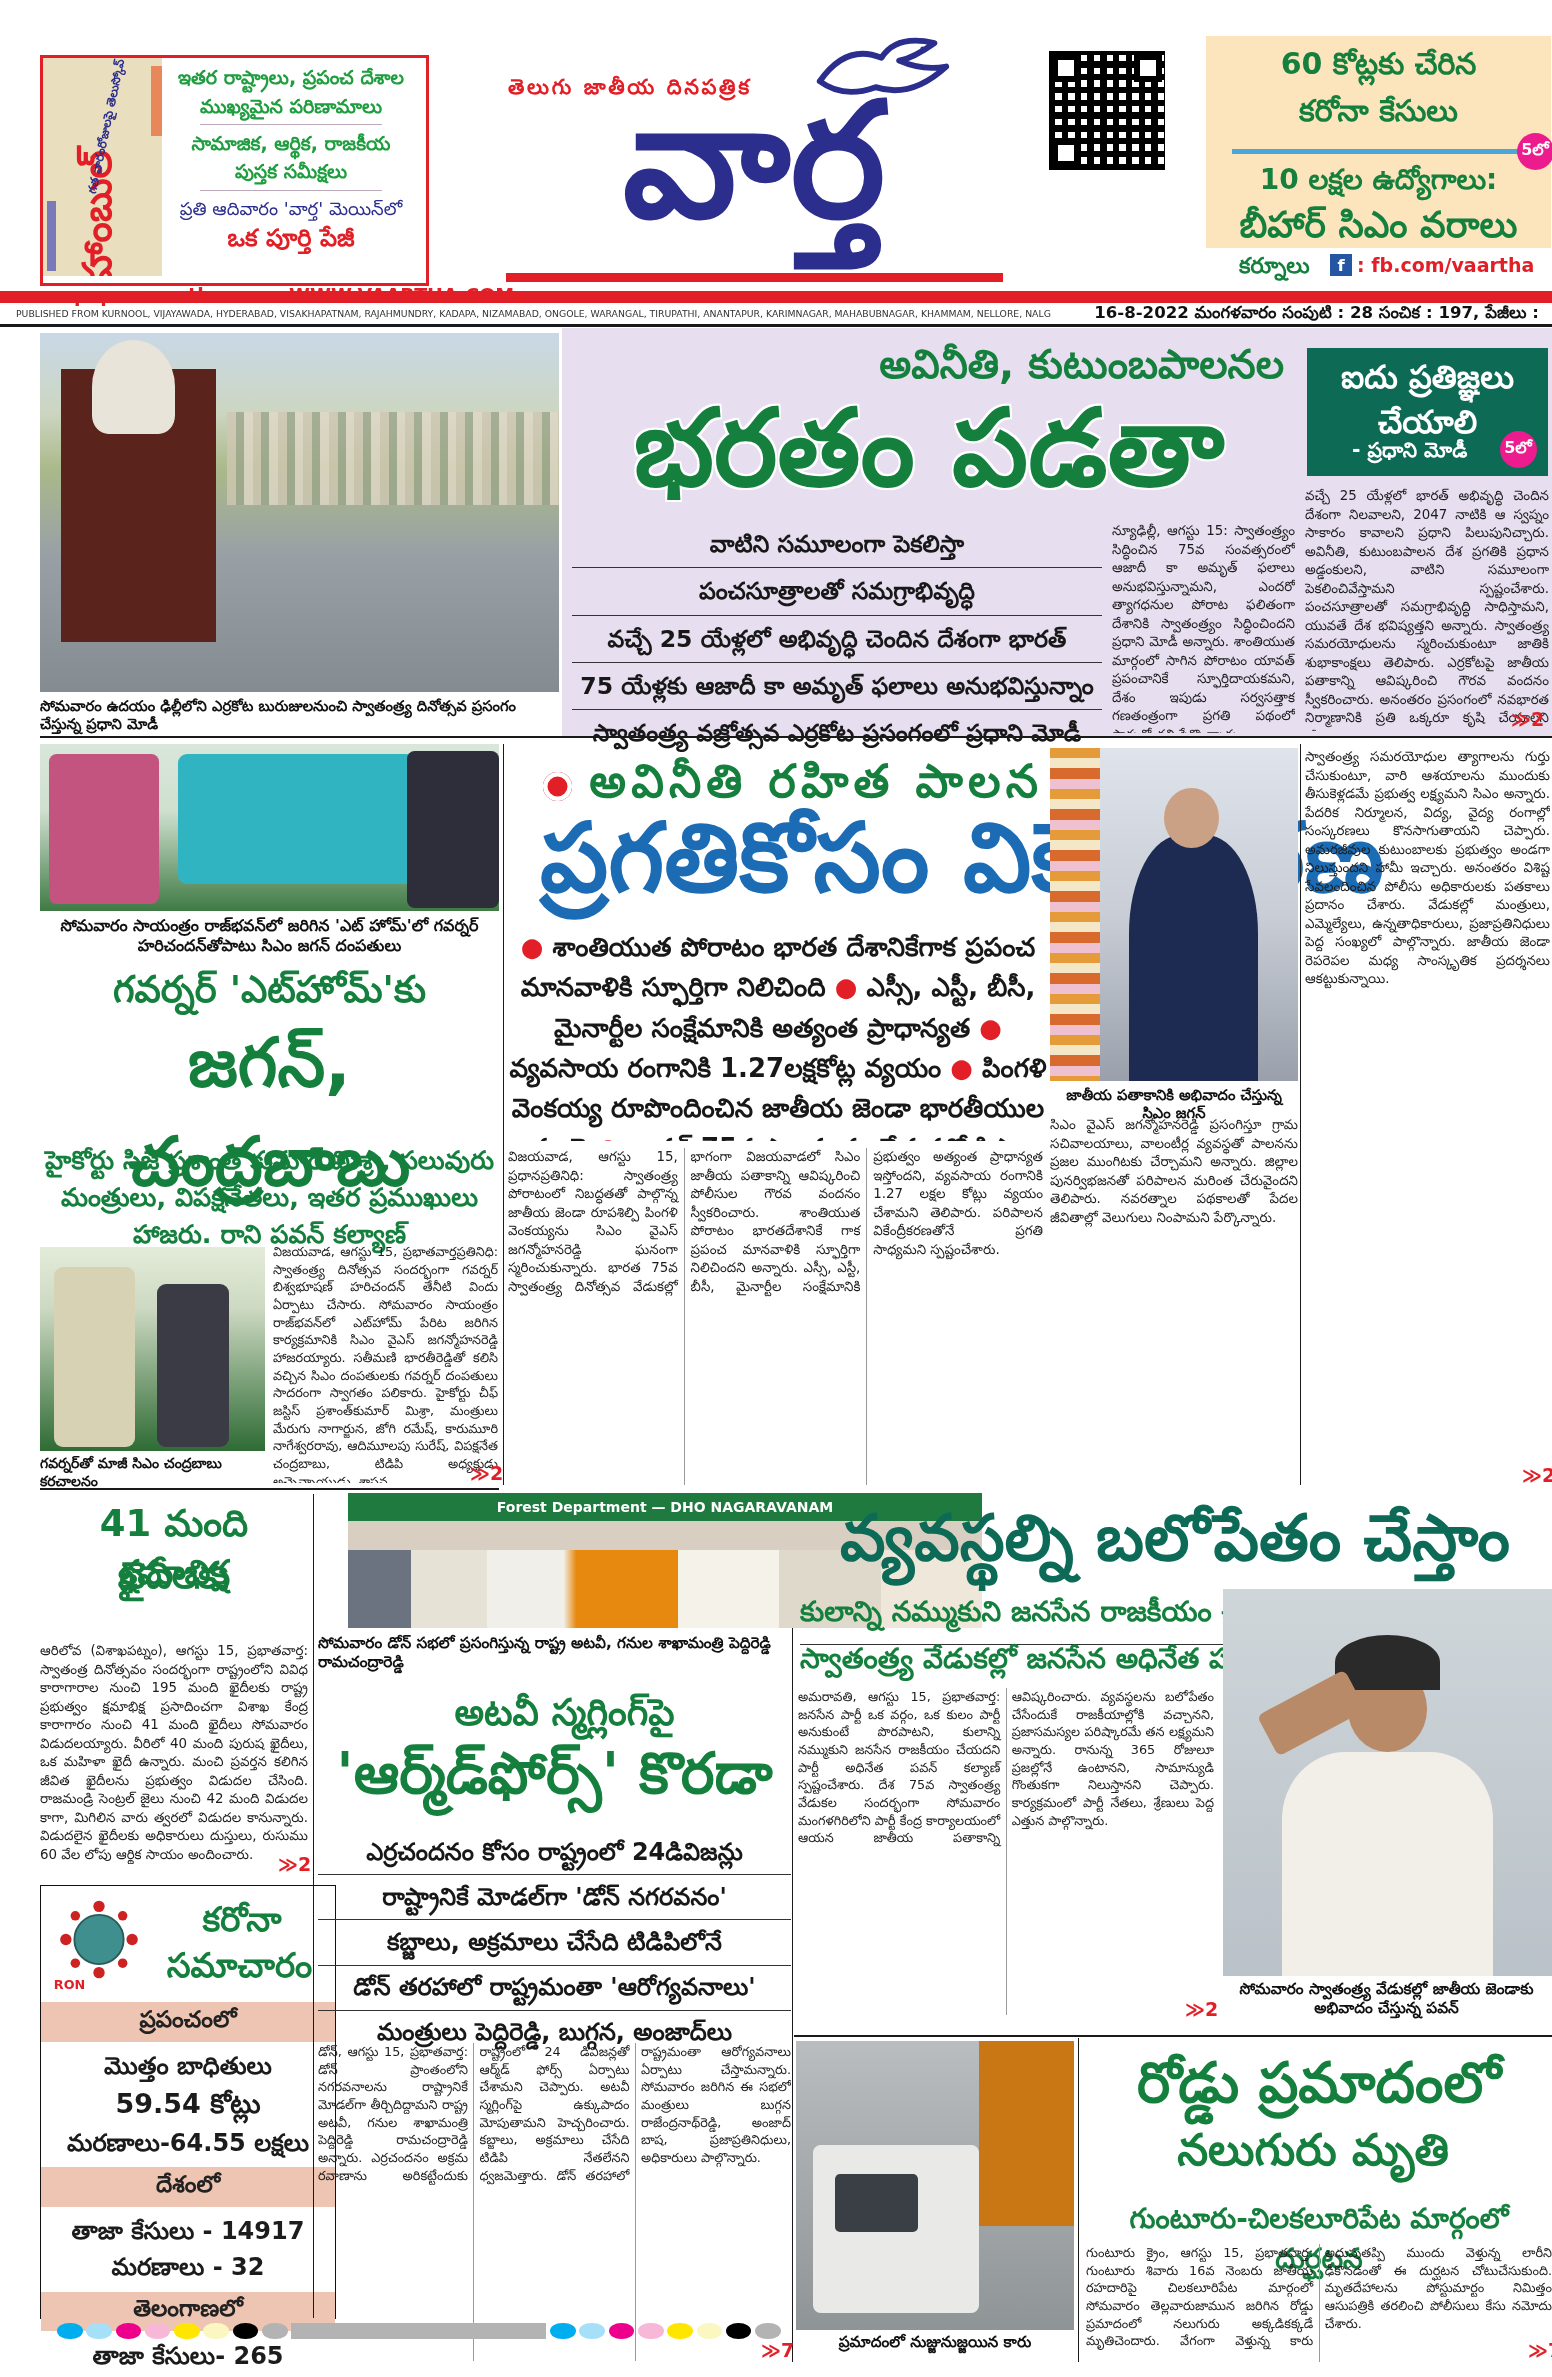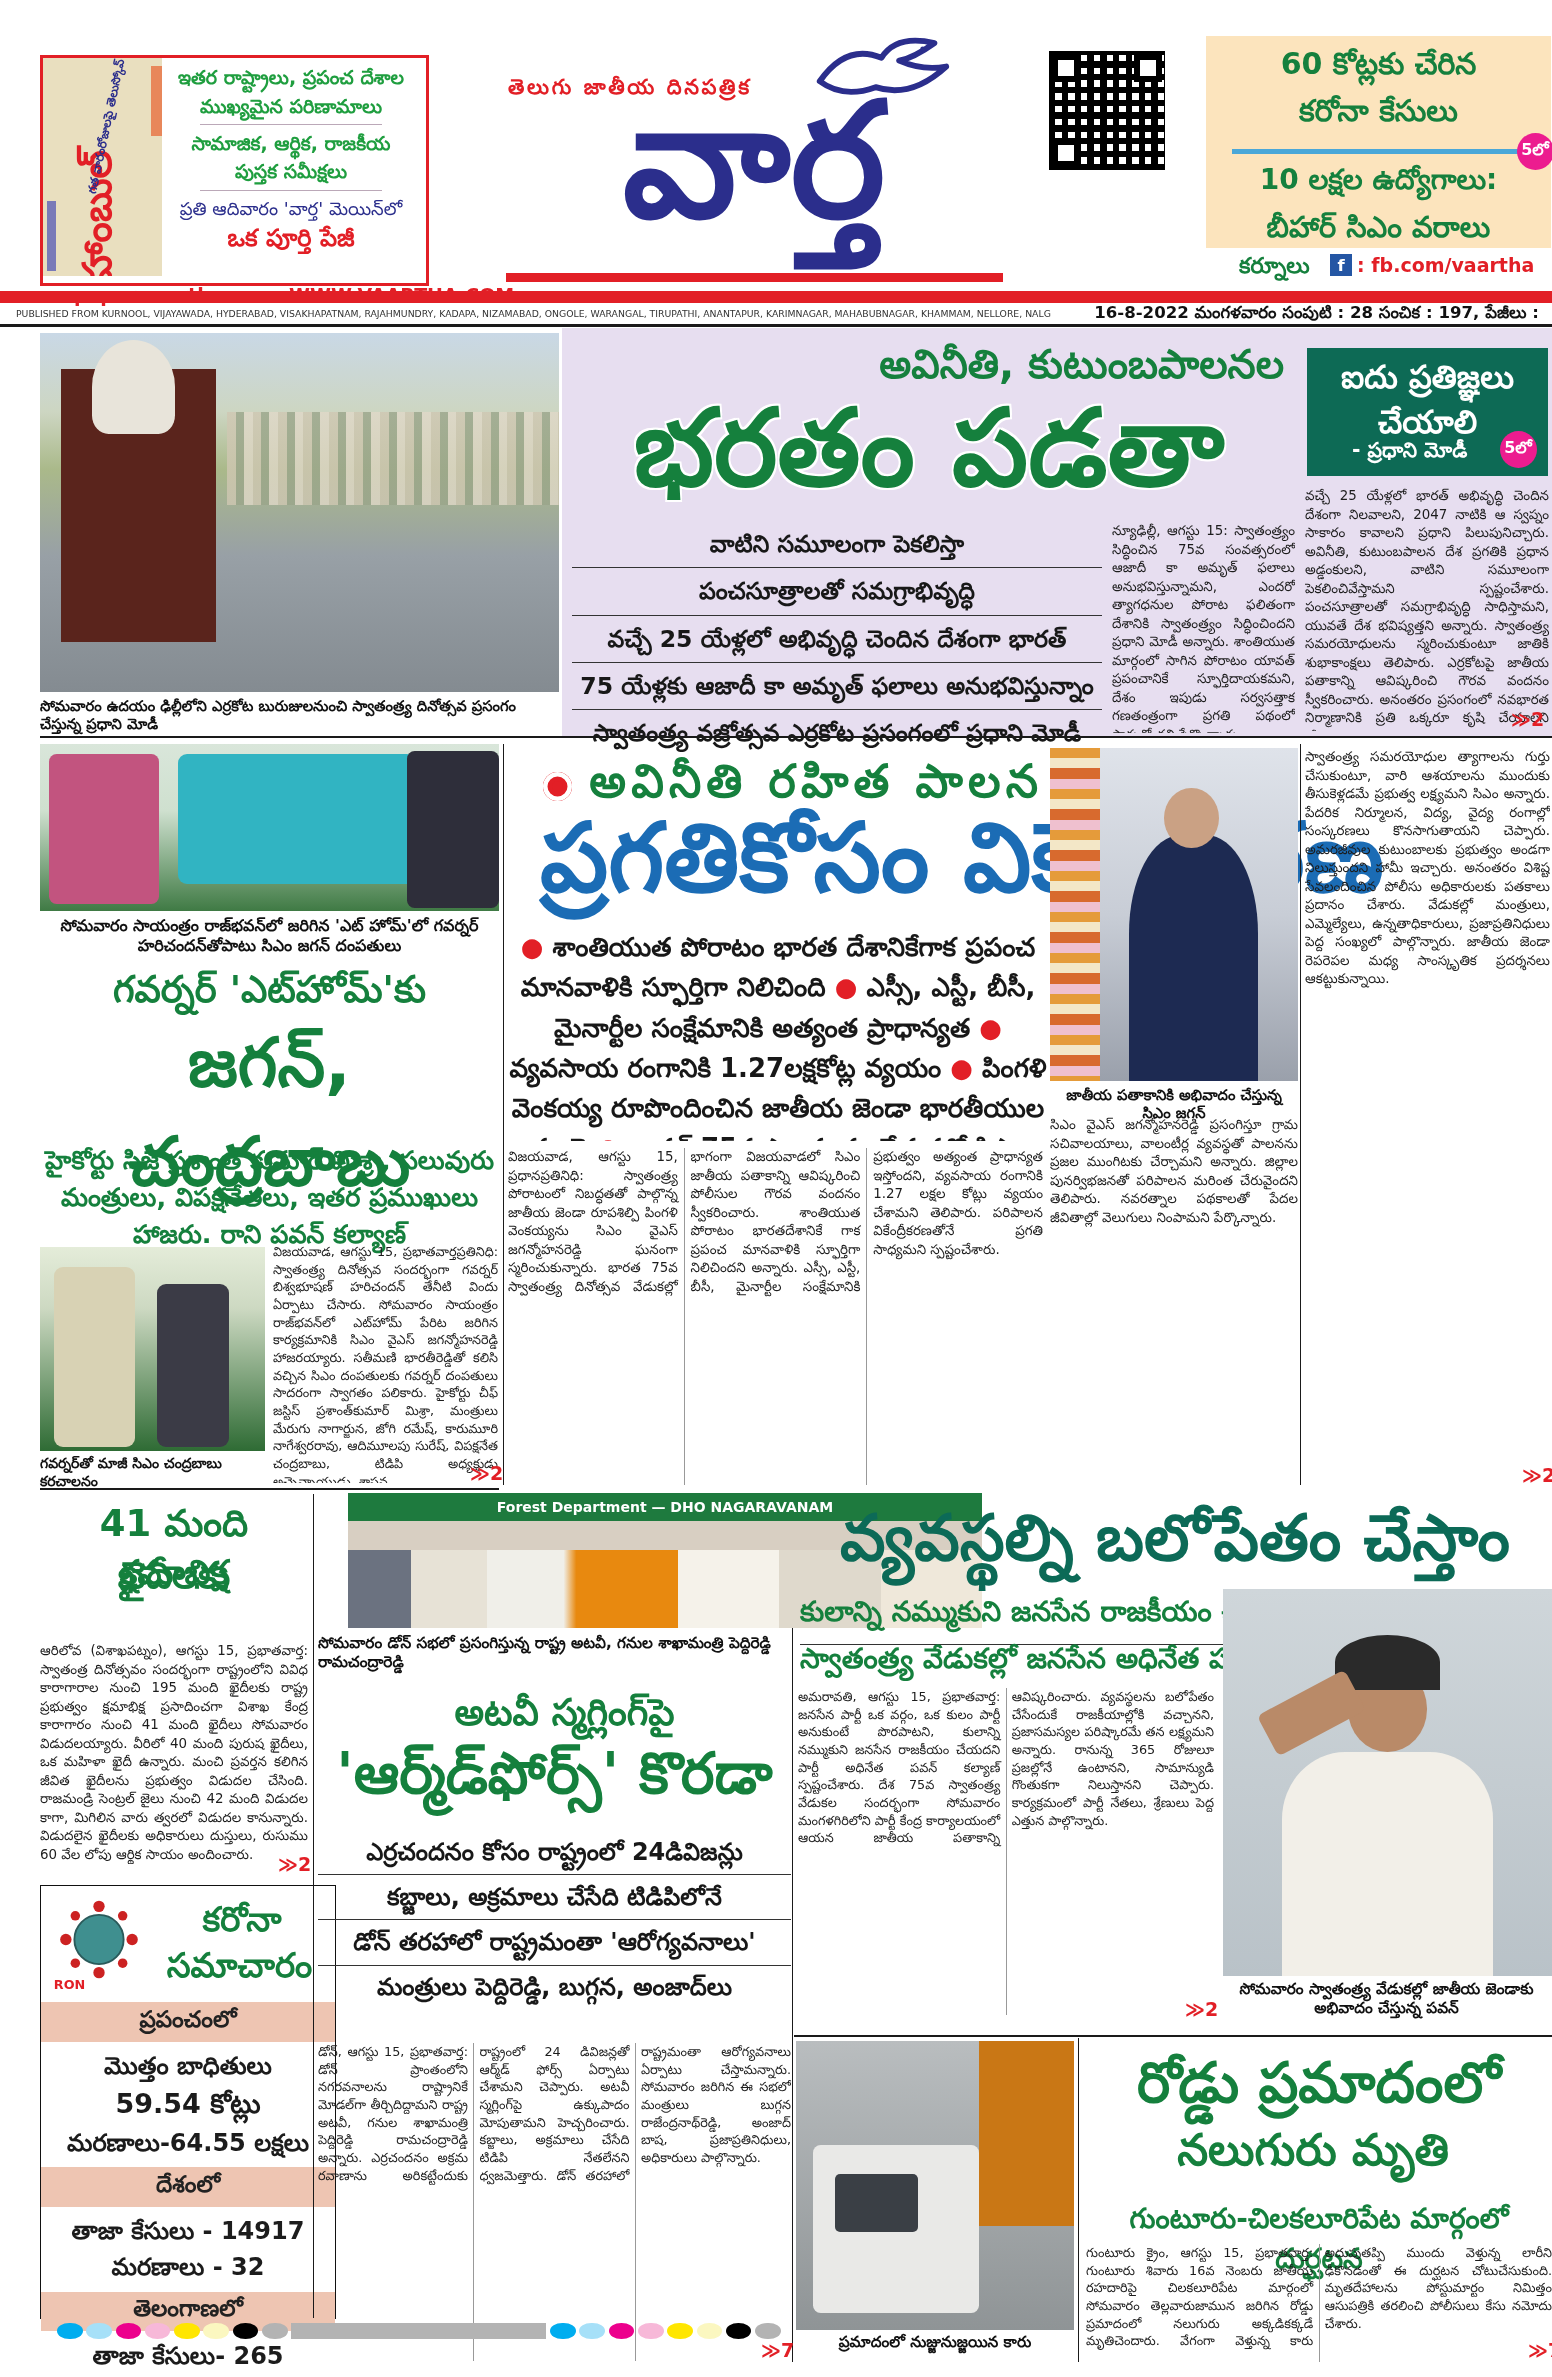--- a/index.html
+++ b/index.html
@@ -75,21 +75,21 @@
     <div class="abs" style="left:2.6px;bottom:2.6px;width:28px;height:28px;background:#fff;border:6.4px solid #000;box-sizing:border-box;"></div>
   </div>
 
   <div class="abs" style="left:1206px;top:36px;width:345px;height:212px;background:#fce4bd;">
     <div class="b ctr blk" style="font-size:30px;margin-top:10.2px;">60 కోట్లకు చేరిన</div>
     <div class="b ctr blk" style="font-size:30px;margin-top:5.1px;">కరోనా కేసులు</div>
     <div style="position:relative;height:5.1px;background:#4aa7d8;margin:14px 25.5px 9px 25.5px;">
       <div class="badge5 abs" style="right:-28px;top:-16.6px;">5లో</div>
     </div>
     <div class="b ctr blk" style="font-size:28px;margin-top:6.4px;">10 లక్షల ఉద్యోగాలు:</div>
-    <div class="b ctr blk" style="font-size:29px;margin-top:7px;">బీహార్ సిఎం వరాలు</div>
+    <div class="b ctr blk" style="font-size:36px;margin-top:1px;">బీహార్ సిఎం వరాలు</div>
   </div>
   <div class="abs b blk" style="left:1239px;top:253px;font-size:22px;">కర్నూలు</div>
   <div class="abs" style="left:1330px;top:254px;display:flex;align-items:center;gap:5.1px;">
     <span style="width:22px;height:22px;background:#2456a4;color:#fff;font-weight:bold;font-size:16.6px;display:inline-flex;align-items:center;justify-content:center;">f</span>
     <span class="red b" style="font-size:19px;">: fb.com/vaartha</span>
   </div>
 
   <div class="abs" style="left:0;top:291px;width:1552px;height:11.5px;background:#e21f26;"></div>
   <div class="abs" style="left:16px;top:308px;width:1035px;font-size:9.3px;color:#333;white-space:nowrap;overflow:hidden;">PUBLISHED FROM KURNOOL, VIJAYAWADA, HYDERABAD, VISAKHAPATNAM, RAJAHMUNDRY, KADAPA, NIZAMABAD, ONGOLE, WARANGAL, TIRUPATHI, ANANTAPUR, KARIMNAGAR, MAHABUBNAGAR, KHAMMAM, NELLORE, NALGONDA, GUNTUR, TADEPALLIGUDEM, SRIKAKULAM</div>
   <div class="abs b" style="left:1086px;top:303px;width:453px;font-size:16.6px;color:#111;text-align:right;">16-8-2022 మంగళవారం సంపుటి : 28 సంచిక : 197, పేజీలు : 8+4 వెల : 6.50</div>
@@ -215,20 +215,21 @@
 
   <div class="photo" style="left:348px;top:1493px;width:605px;height:135px;background:#d8cfc2;padding-left:29px;">
     <div class="abs ctr" style="left:0;top:0;width:100%;height:28px;background:#1e7a3e;color:#fff;font-size:14px;font-weight:bold;line-height:28px;overflow:hidden;">Forest Department — DHO NAGARAVANAM</div>
     <div class="abs" style="left:0;bottom:0;width:100%;height:58%;background:linear-gradient(90deg,#6b7280 0 10%,#e7e2d6 10% 22%,#f0efe9 22% 34%,#e8890f 36% 52%,#f5f2ea 52% 68%,#dfd9cc 68% 84%,#efe8da 84% 100%);"></div>
   </div>
   <div class="abs cap" style="left:318px;top:1634px;width:473px;font-size:15.3px;">సోమవారం డోన్ సభలో ప్రసంగిస్తున్న రాష్ట్ర అటవీ, గనుల శాఖామంత్రి పెద్దిరెడ్డి రామచంద్రారెడ్డి</div>
   <div class="abs b ctr blk" style="left:338px;top:1691px;width:453px;font-size:37px;">అటవీ స్మగ్లింగ్‌పై</div>
   <div class="abs b ctr blk" style="left:318px;top:1734px;width:473px;font-size:57px;line-height:1.4;">'ఆర్మ్‌డ్‌ఫోర్స్' కొరడా</div>
   <div class="abs" style="left:318px;top:1830px;width:473px;">
     <div class="sub-item">ఎర్రచందనం కోసం రాష్ట్రంలో 24డివిజన్లు</div>
+    <div class="sub-item">రాష్ట్రానికే మోడల్‌గా 'డోన్ నగరవనం'</div>
     <div class="sub-item">కబ్జాలు, అక్రమాలు చేసేది టిడిపిలోనే</div>
     <div class="sub-item">డోన్ తరహాలో రాష్ట్రమంతా 'ఆరోగ్యవనాలు'</div>
     <div class="sub-item">మంత్రులు పెద్దిరెడ్డి, బుగ్గన, అంజాద్‌లు</div>
   </div>
   <div class="abs body-txt jst ovh" style="left:318px;top:2043px;width:473px;height:318px;column-count:3;column-gap:11.5px;column-rule:0.6px solid #999;font-size:12.8px;">డోన్, ఆగస్టు 15, ప్రభాతవార్త: డోన్ ప్రాంతంలోని నగరవనాలను రాష్ట్రానికే మోడల్‌గా తీర్చిదిద్దామని రాష్ట్ర అటవీ, గనుల శాఖామంత్రి పెద్దిరెడ్డి రామచంద్రారెడ్డి అన్నారు. ఎర్రచందనం అక్రమ రవాణాను అరికట్టేందుకు రాష్ట్రంలో 24 డివిజన్లతో ఆర్మ్‌డ్ ఫోర్స్ ఏర్పాటు చేశామని చెప్పారు. అటవీ స్మగ్లింగ్‌పై ఉక్కుపాదం మోపుతామని హెచ్చరించారు. కబ్జాలు, అక్రమాలు చేసేది టిడిపి నేతలేనని ధ్వజమెత్తారు. డోన్ తరహాలో రాష్ట్రమంతా ఆరోగ్యవనాలు ఏర్పాటు చేస్తామన్నారు. సోమవారం జరిగిన ఈ సభలో మంత్రులు బుగ్గన రాజేంద్రనాథ్‌రెడ్డి, అంజాద్ బాష, ప్రజాప్రతినిధులు, అధికారులు పాల్గొన్నారు.</div>
   <div class="abs jump" style="left:761px;top:2339px;">≫7</div>
 
   <div class="abs b ctr teal" style="left:798px;top:1497px;width:754px;font-size:64px;line-height:1.3;">వ్యవస్థల్ని బలోపేతం చేస్తాం</div>
   <div class="abs b blk" style="left:800px;top:1595px;width:562px;font-size:28px;border-bottom:1.3px solid #333;padding-bottom:9px;">కులాన్ని నమ్ముకుని జనసేన రాజకీయం చేయదు</div>
   <div class="abs b blk" style="left:800px;top:1642px;width:562px;font-size:28px;">స్వాతంత్ర్య వేడుకల్లో జనసేన అధినేత పవన్ కల్యాణ్</div>

